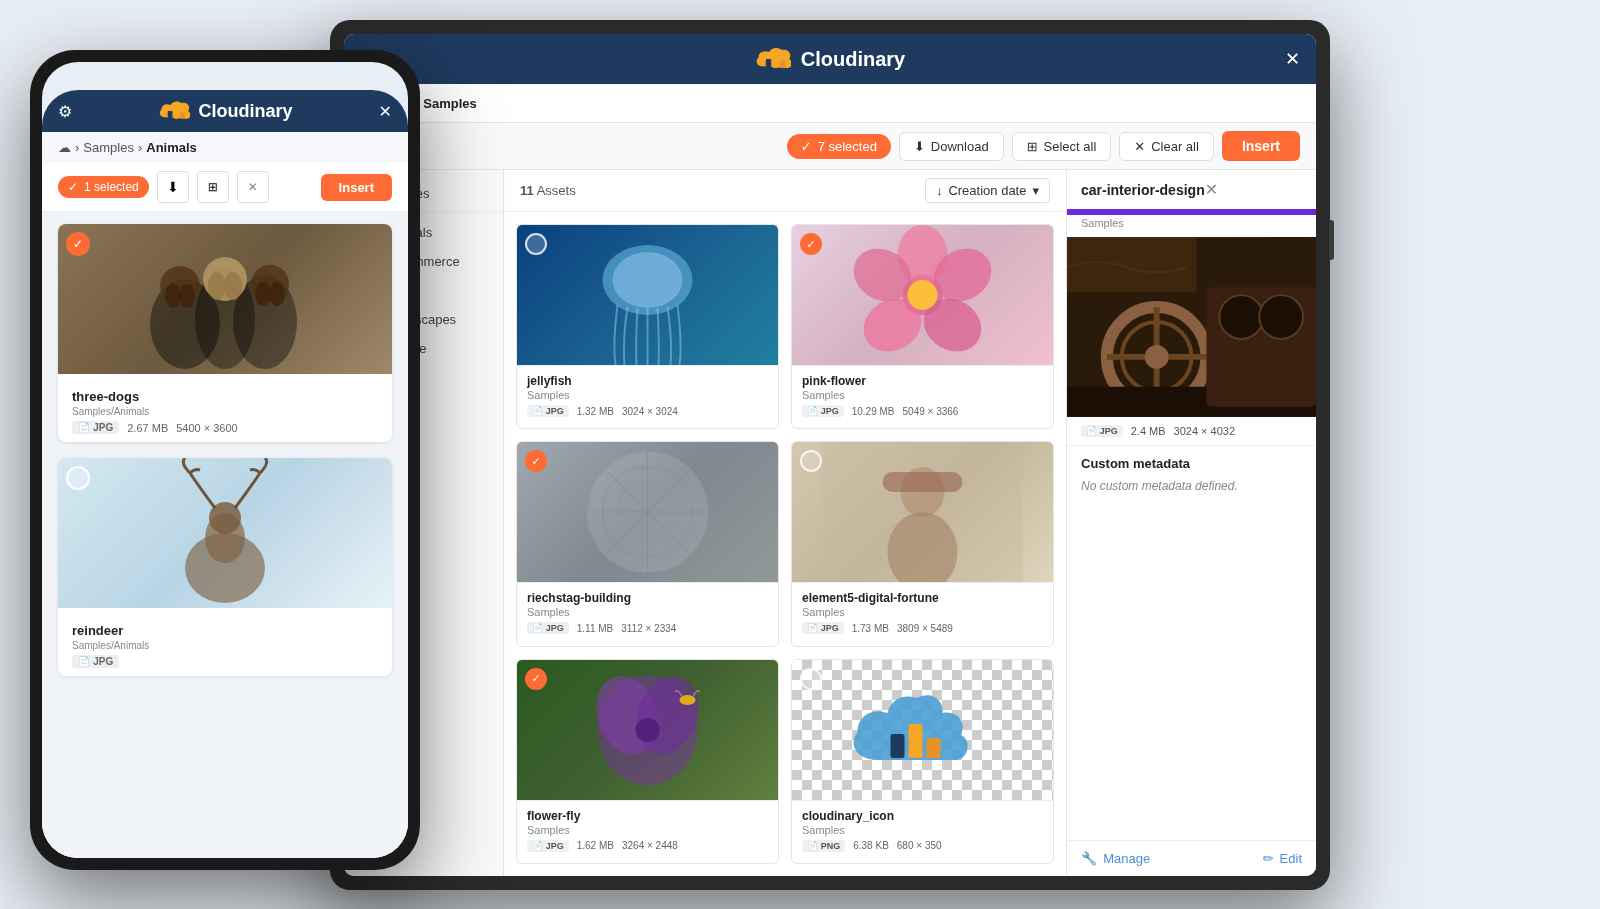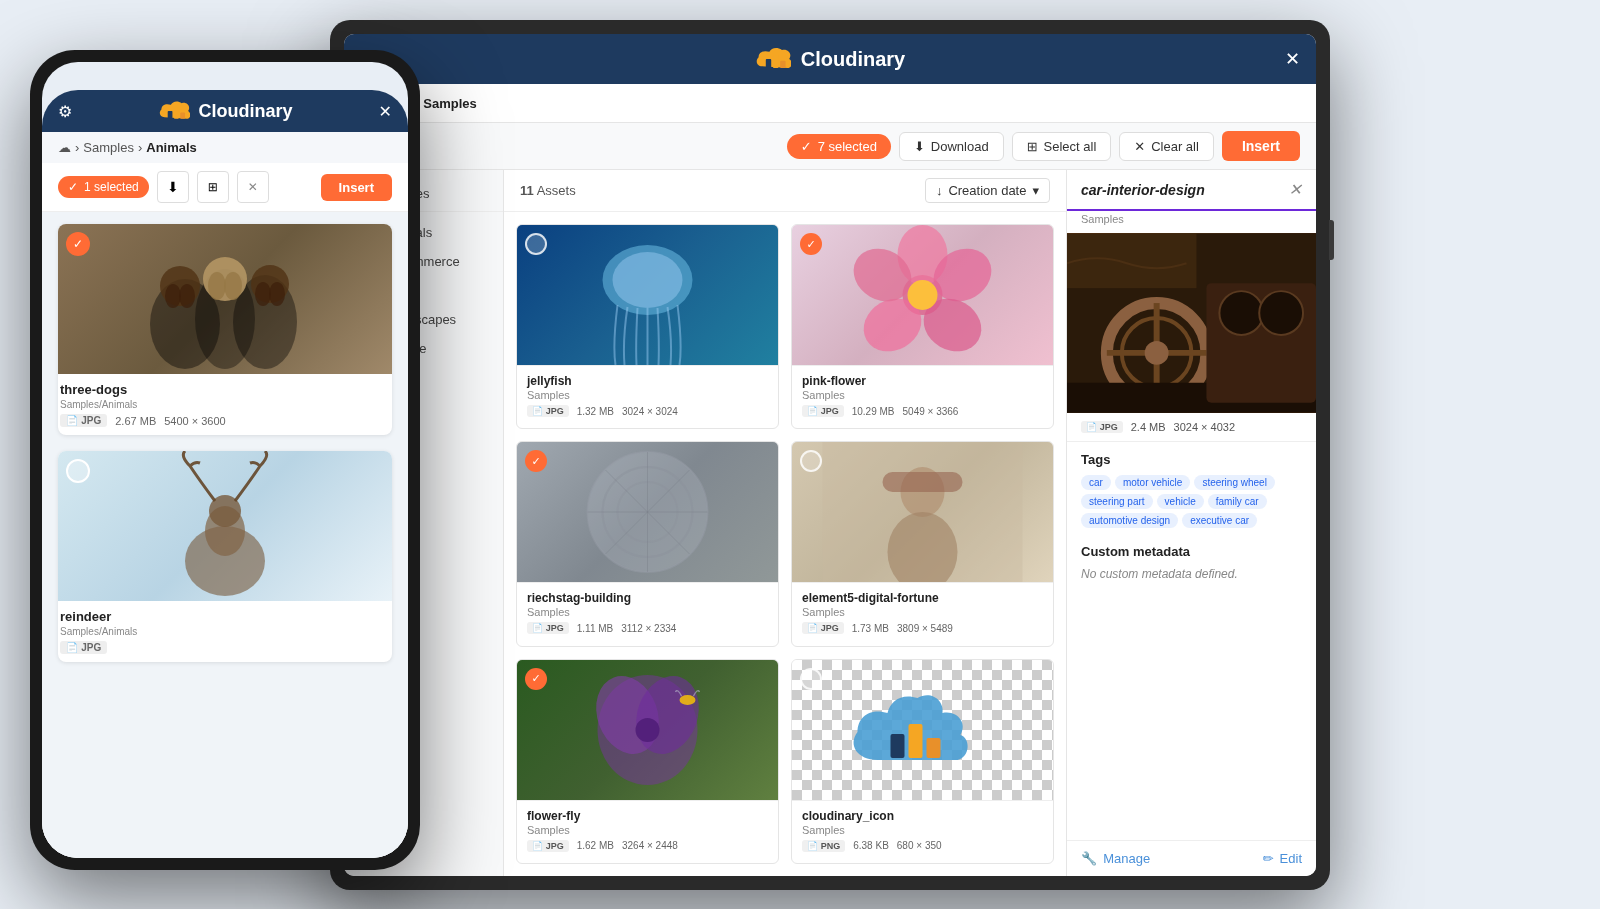--- a/index.html
+++ b/index.html
@@ -166,21 +166,22 @@
       position: absolute;
       top: 8px;
       left: 8px;
       width: 24px;
       height: 24px;
       border-radius: 50%;
       border: 2px solid white;
       background: rgba(255,255,255,0.3);
     }
     .phone-asset-info {
-      padding: 8px 2px;
+      padding: 8px 14px;
+      margin-top: 7px;
     }
     .phone-asset-name {
       font-size: 13px;
       font-weight: 600;
       color: #222;
       margin-bottom: 2px;
     }
     .phone-asset-path {
       font-size: 10px;
       color: #888;
@@ -502,26 +503,25 @@
       width: 250px;
       border-left: 1px solid #e5e5e5;
       background: white;
       flex-shrink: 0;
       overflow-y: auto;
       display: flex;
       flex-direction: column;
     }
     .detail-header {
       padding: 10px 14px;
-      border-bottom: 2px solid #6d28d9;
-      display: flex;
-      align-items: center;
-      justify-content: space-between;
-      flex-shrink: 0;
-      font-style: italic;
+      border-bottom: 6px solid #6d28d9;
+      display: flex;
+      align-items: center;
+      justify-content: flex-start;
+      flex-shrink: 0;
     }
     .detail-title {
       font-size: 14px;
       font-weight: 600;
       color: #222;
     }
     .detail-subtitle {
       font-size: 11px;
       color: #888;
       padding: 2px 14px 8px;
@@ -992,33 +992,20 @@
             <path d="M0 30 Q30 20 60 30 Q90 40 120 30" stroke="#5a3818" stroke-width="2" fill="none" opacity="0.5"></path>
           </svg>
         </div>
 
         <div class="detail-meta-row">
           <span class="file-badge">📄 JPG</span>
           <span>2.4 MB</span>
           <span>3024 × 4032</span>
         </div>
 
-        <div class="detail-section">
-          <div class="detail-section-title">Tags</div>
-          <div class="tags-container">
-            <span class="tag">car</span>
-            <span class="tag">motor vehicle</span>
-            <span class="tag">steering wheel</span>
-            <span class="tag">steering part</span>
-            <span class="tag">vehicle</span>
-            <span class="tag">family car</span>
-            <span class="tag">automotive design</span>
-            <span class="tag">executive car</span>
-          </div>
-        </div>
 
 
 
         <div class="detail-section">
           <div class="detail-section-title">Custom metadata</div>
           <div class="detail-value">No custom metadata defined.</div>
         </div>
 
         <div class="detail-footer">
           <div class="detail-footer-btn">

